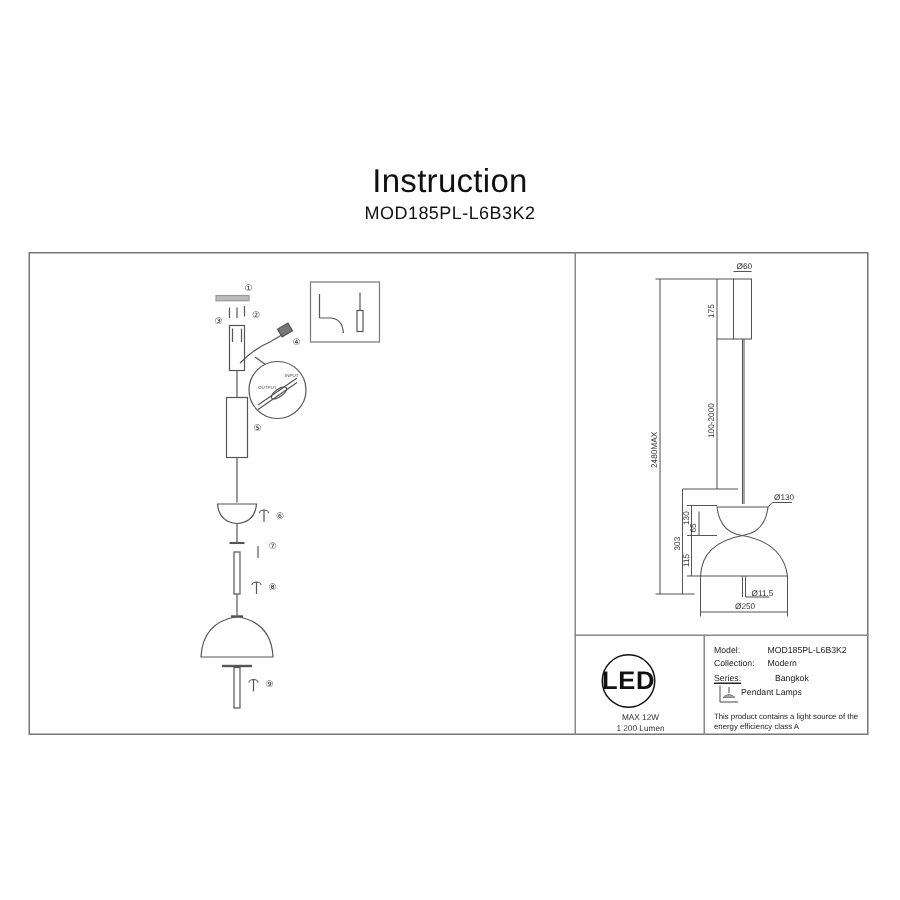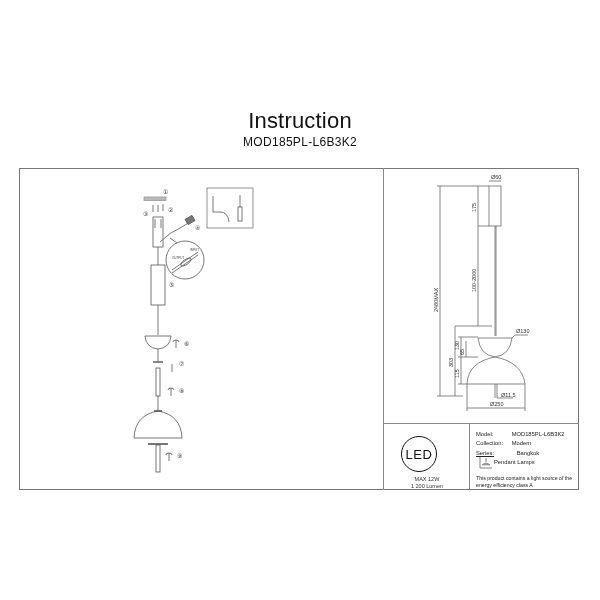--- a/index.html
+++ b/index.html
@@ -11,21 +11,21 @@
               font-size:12px; letter-spacing:0.3px; }
   .frame { position:absolute; left:19px; top:168px; width:560px; height:322px;
            border:1.5px solid #777; box-sizing:border-box; }
   .vdiv { position:absolute; left:383px; top:168px; width:0; height:322px; border-left:1.5px solid #888; }
   .hdiv { position:absolute; left:383px; top:423px; width:196px; height:0; border-top:1.5px solid #888; }
   .vdiv2 { position:absolute; left:469px; top:423px; width:0; height:67px; border-left:1.5px solid #888; }
   svg { position:absolute; overflow:visible; }
   .led-circle { position:absolute; left:401px; top:436px; width:36px; height:36px;
                 border:1.6px solid #111; border-radius:50%; box-sizing:border-box;
                 display:flex; align-items:center; justify-content:center;
-                font-weight:400; font-size:13px; letter-spacing:0.5px; }
+                font-weight:700; font-size:17px; letter-spacing:0.5px; }
   .led-meta { position:absolute; left:386px; width:82px; text-align:center; font-size:5.5px; color:#333; }
   .info { position:absolute; left:476px; font-size:5.8px; color:#222; white-space:nowrap; }
   .info .k { display:inline-block; width:34px; }
   .note { position:absolute; left:476px; top:475px; width:100px; font-size:5.2px; line-height:6.5px; color:#222; }
   .dimtxt { font-family:"Liberation Sans", sans-serif; font-size:5.5px; fill:#333; }
   .num { font-family:"Liberation Sans", sans-serif; font-size:6px; fill:#333; }
 </style>
 </head>
 <body>
 

